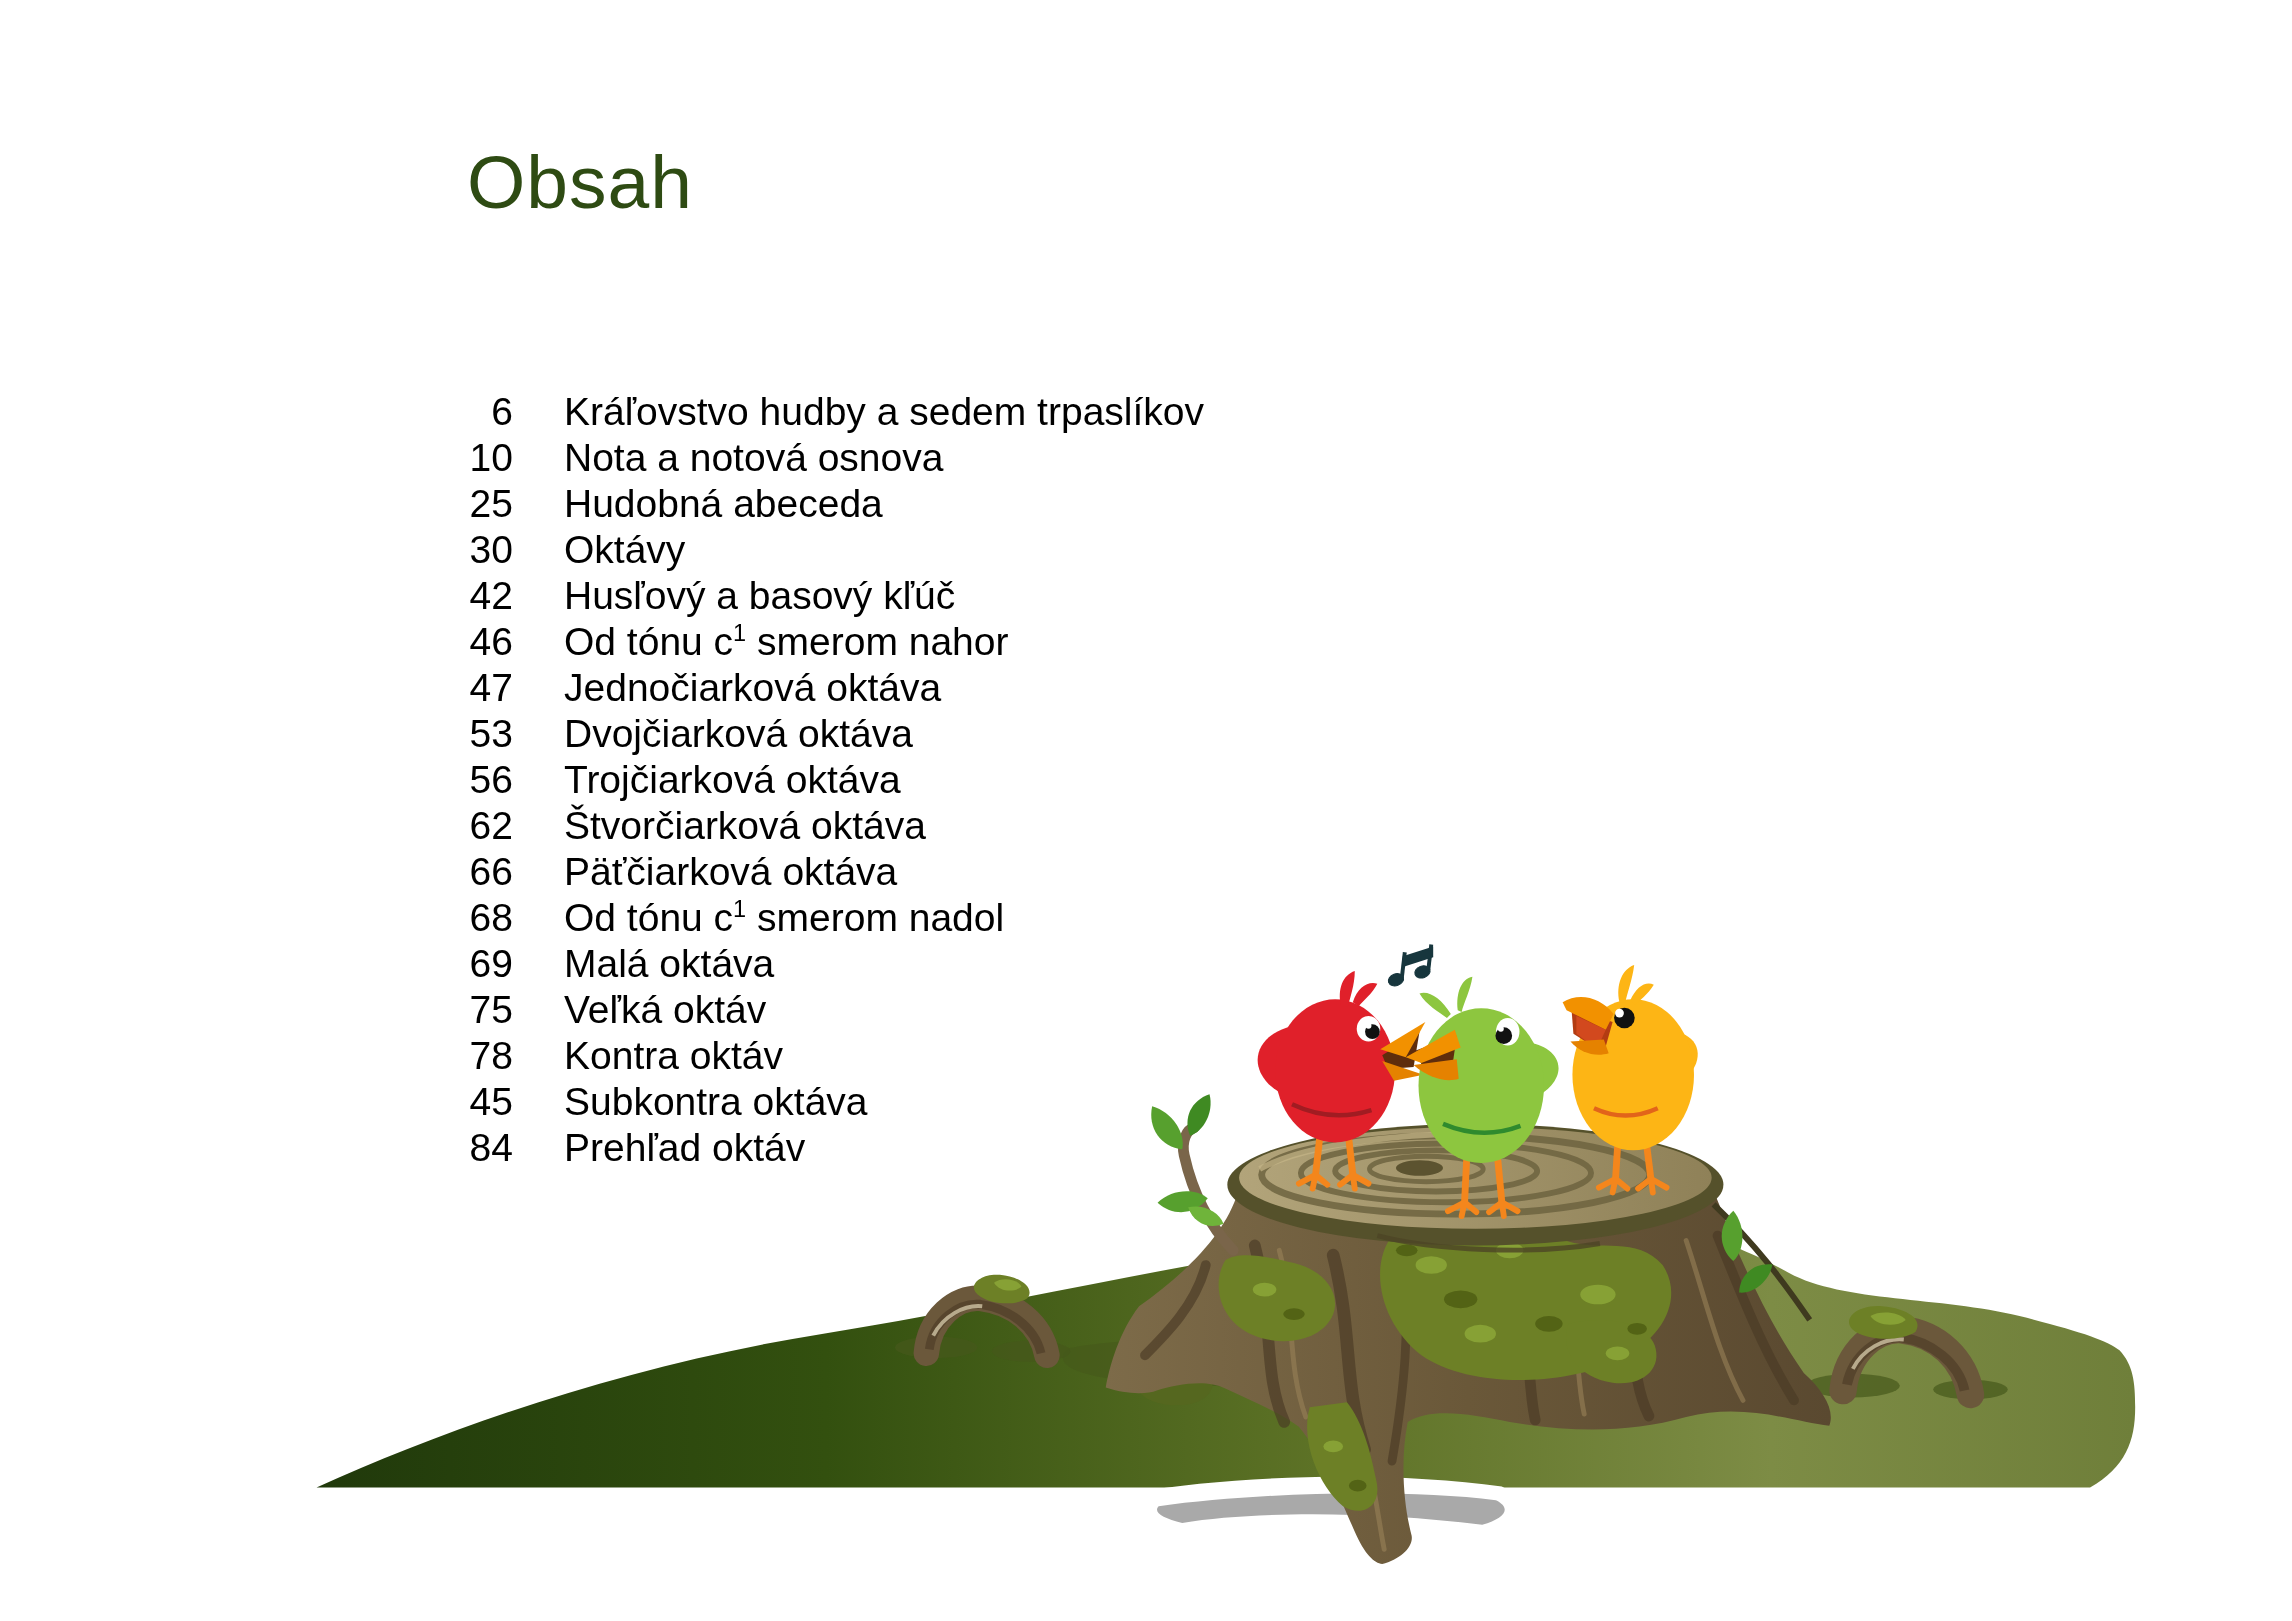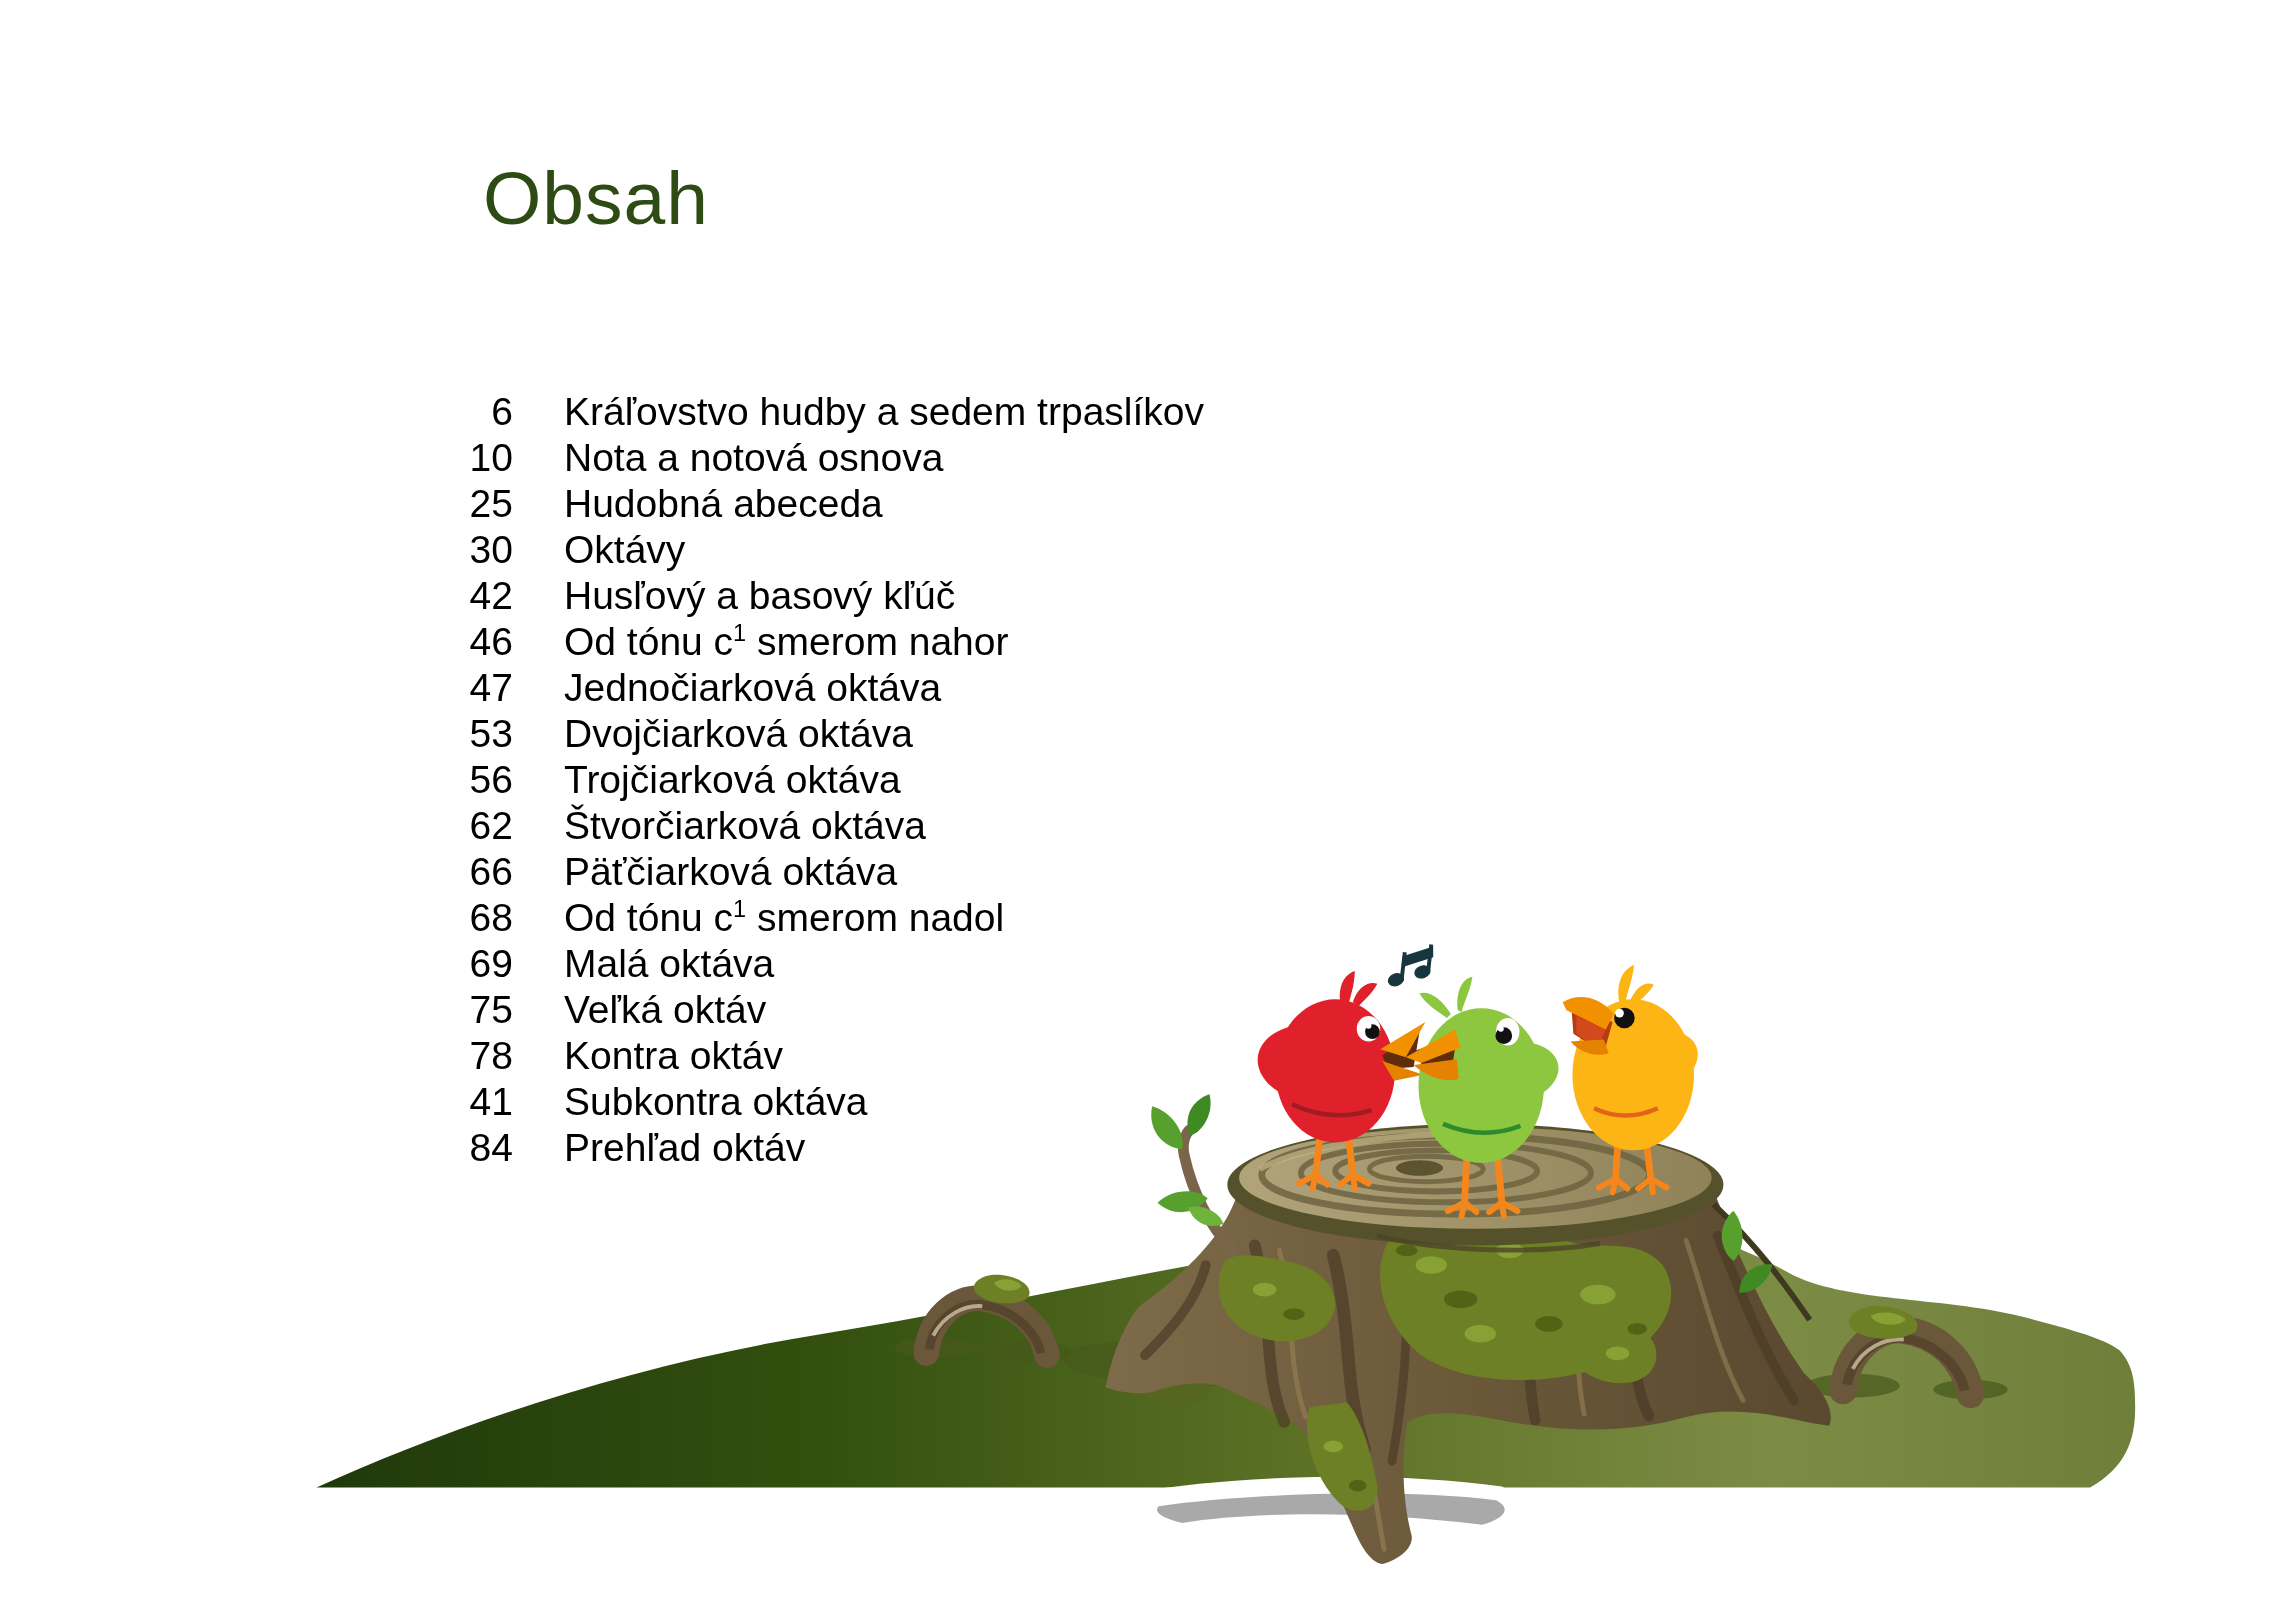--- a/index.html
+++ b/index.html
@@ -4,21 +4,21 @@
 <style>
   html,body{margin:0;padding:0;}
   body{
     width:2293px;height:1621px;position:relative;overflow:hidden;
     background:#ffffff;
     font-family:"Liberation Sans",sans-serif;
   }
   .page-title{
     position:absolute;left:467px;top:145px;
     font-size:75px;line-height:1;font-weight:400;
-    color:#2e4b13;letter-spacing:1px;margin:16px;
+    color:#2e4b13;letter-spacing:1px;margin:0;
   }
   .toc{
     position:absolute;left:412px;top:389px;width:1078px;
     list-style:none;margin:0;padding:0;
     font-size:39px;color:#000;
   }
   .toc li{
     display:grid;grid-template-columns:101px 51px 1fr;
     height:46px;line-height:46px;white-space:nowrap;
   }
@@ -105,21 +105,21 @@
       <span class="num">75</span>
       <span></span>
       <span class="ttl"><span>Veľká oktáv</span><sup></sup><span></span></span>
     </li>
       <li>
       <span class="num">78</span>
       <span></span>
       <span class="ttl"><span>Kontra oktáv</span><sup></sup><span></span></span>
     </li>
       <li>
-      <span class="num">41</span>
+      <span class="num">45</span>
       <span></span>
       <span class="ttl"><span>Subkontra oktáva</span><sup></sup><span></span></span>
     </li>
       <li>
       <span class="num">84</span>
       <span></span>
       <span class="ttl"><span>Prehľad oktáv</span><sup></sup><span></span></span>
     </li>
     </ol>
 

